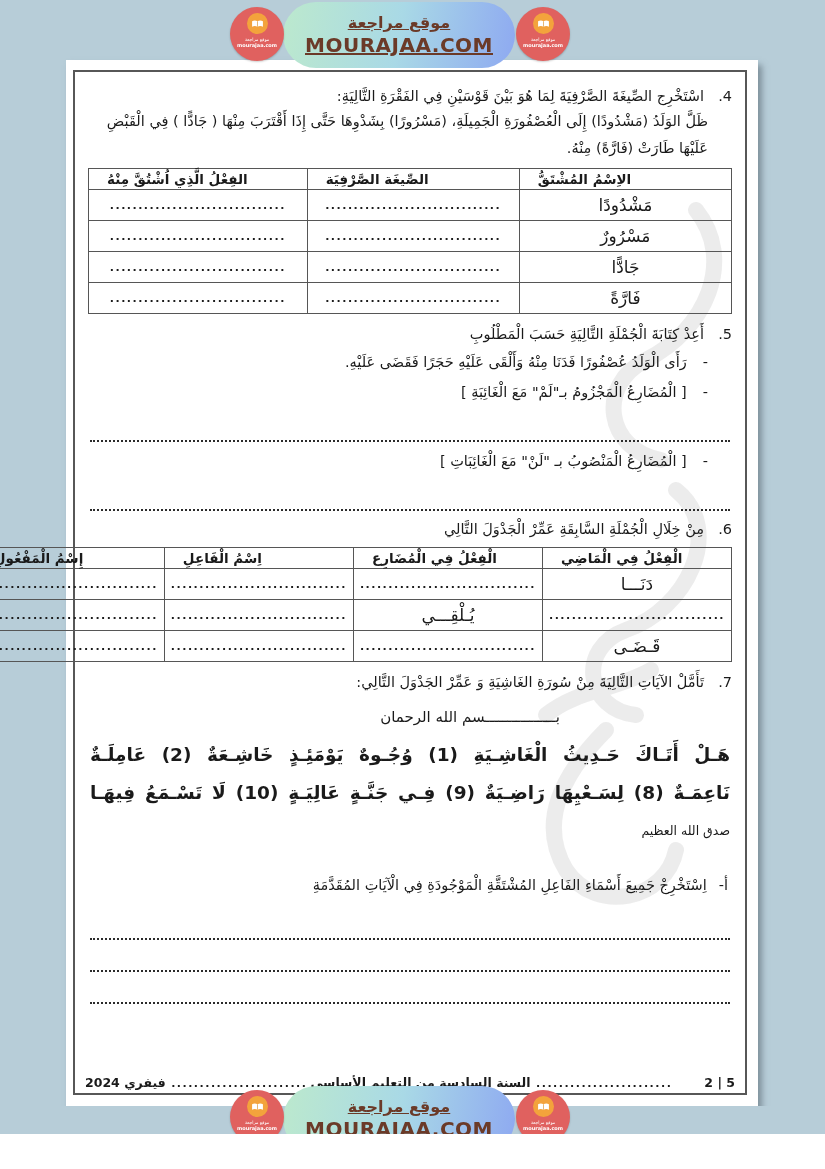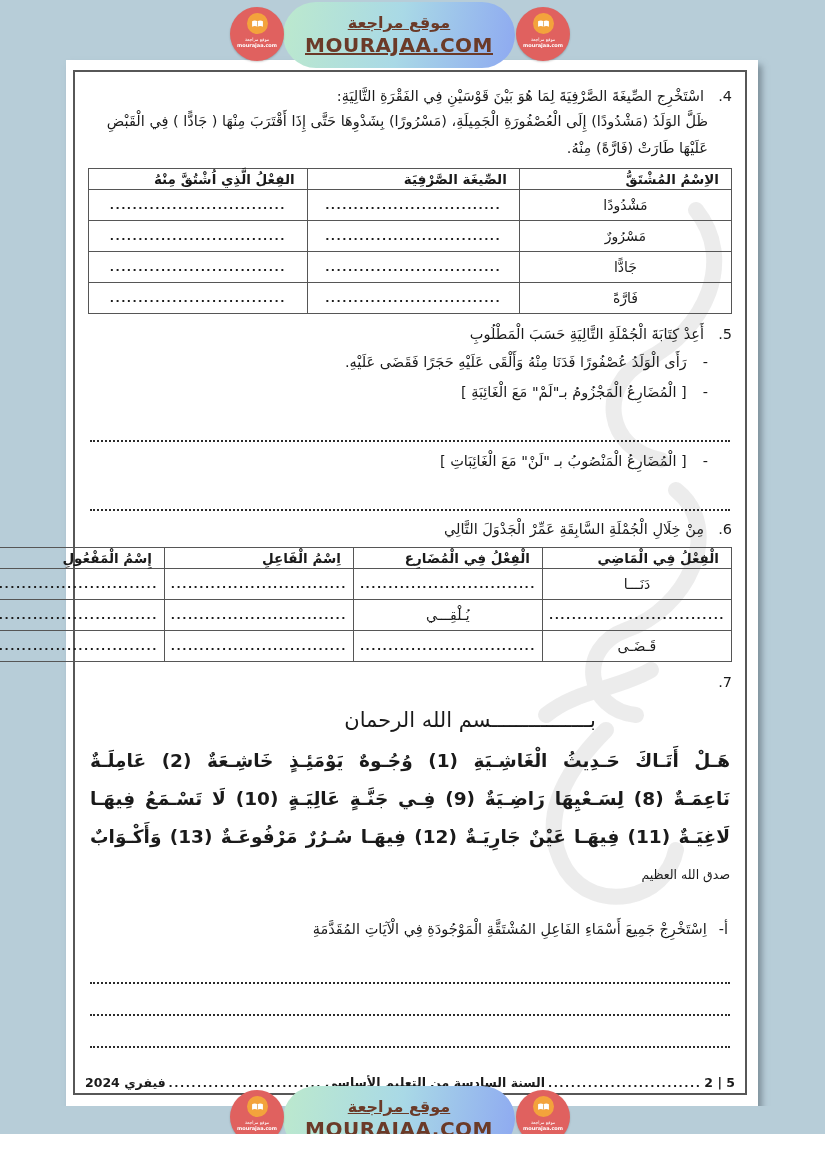--- a/index.html
+++ b/index.html
@@ -22,37 +22,37 @@
   .page{position:absolute;left:66px;top:60px;width:692px;height:1048px;background:#ffffff;
         box-shadow:4px 5px 6px rgba(80,95,105,.55);z-index:2;}
   .frame{position:absolute;left:7px;top:10px;right:11px;bottom:13px;border:2px solid #575757;
          padding:8px 13px 4px 13px;z-index:2;}
   .watermark{position:absolute;left:380px;top:110px;z-index:1;opacity:.14;pointer-events:none;}
   
   .qrow{display:flex;gap:10px;font-size:14.5px;line-height:24px;margin-top:4px;}
   .qnum{min-width:18px;}
   .para{padding-right:2px;font-size:14.5px;line-height:27px;}
   table{width:100%;border-collapse:collapse;margin-top:6px;}
-  th{border:1px solid #565656;font-weight:bold;font-size:13.5px;padding:2px 12px;text-align:right;}
-  td{border:1px solid #565656;height:28px;text-align:center;font-size:14px;padding:1px 6px;}
+  th{border:1px solid #565656;font-weight:bold;font-size:13.5px;padding:2px 18px;text-align:left;}
+  td{border:1px solid #565656;height:28px;text-align:center;font-size:17px;padding:1px 6px;}
   td.dots, span.dots{font-size:11px;font-weight:bold;letter-spacing:1.5px;color:#1c1c1c;white-space:nowrap;overflow:hidden;}
   .bullet{display:flex;gap:16px;padding-right:24px;font-size:14.5px;line-height:27px;margin-top:3px;}
   .dotline{border-bottom:2.5px dotted #2b2b2b;height:20px;margin:4px 2px 6px 2px;}
-  .bism{font-size:21px;margin:14px 0 4px 0;text-align:center;transform:translateX(60px);}
+  .bism{font-size:15px;margin:14px 0 4px 0;text-align:center;transform:translateX(60px);}
   .quran{margin-top:10px;font-weight:bold;font-size:18.5px;line-height:38px;padding:0 2px;}
   .quran .qline{text-align:justify;text-align-last:justify;}
   .quran .qlast{display:flex;gap:14px;align-items:baseline;}
   .quran .qlast .l6{flex:1;text-align:justify;text-align-last:justify;}
   .quran .qlast .close{font-size:12.5px;font-weight:normal;white-space:nowrap;}
   .suba{display:flex;gap:12px;font-size:14.5px;line-height:26px;margin-top:22px;padding-right:4px;}
   .ansline{border-bottom:2.5px dotted #2b2b2b;height:22px;margin:8px 2px 0 2px;}
   .pagefooter{position:absolute;left:10px;right:10px;bottom:3px;display:flex;align-items:baseline;
               gap:3px;font-size:12.5px;font-weight:bold;}
   .pagefooter .fdots{flex:1;}
-  .pgnum{white-space:nowrap;}
+  .pgnum{white-space:nowrap;margin-left:29px;}
 </style>
 </head>
 <body>
 
 <div class="canvas">
 
   <div class="pill" style="top:2px;">
     <span class="ar">موقع مراجعة</span>
     <span class="en">MOURAJAA.COM</span>
   </div>
@@ -175,28 +175,28 @@
           <td>قَـضَـى</td>
           <td class="dots">...............................</td>
           <td class="dots">...............................</td>
           <td class="dots">...............................</td>
         </tr>
       </tbody>
         </table>
 
       <div class="qrow" style="margin-top:8px;">
         <span class="qnum">7.</span>
+        <span>تَأَمَّلْ الآيَاتِ التَّالِيَةَ مِنْ سُورَةِ الغَاشِيَةِ وَ عَمِّرْ الجَدْوَلَ التَّالِي:</span>
       </div>
 
       <div class="bism">بــــــــــــــــسم الله الرحمان</div>
 
       <div class="quran">
         <div class="qline">هَـلْ أَتَـاكَ حَـدِيثُ الْغَاشِـيَةِ (1) وُجُـوهٌ يَوْمَئِـذٍ خَاشِـعَةٌ (2) عَامِلَـةٌ</div>
         <div class="qline">نَاعِمَـةٌ (8) لِسَـعْيِهَا رَاضِـيَةٌ (9) فِـي جَنَّـةٍ عَالِيَـةٍ (10) لَا تَسْـمَعُ فِيهَـا</div>
-        <div class="qline">لَاغِيَـةٌ (11) فِيهَـا عَيْنٌ جَارِيَـةٌ (12) فِيهَـا سُـرُرٌ مَرْفُوعَـةٌ (13) وَأَكْـوَابٌ</div>
         <div class="qlast">
           <span class="close">صدق الله العظيم</span>
         </div>
       </div>
 
       <div class="suba">
         <span>أ-</span>
         <span>اِسْتَخْرِجْ جَمِيعَ أَسْمَاءِ الفَاعِلِ المُشْتَقَّةِ الْمَوْجُودَةِ فِي الْآيَاتِ المُقَدَّمَةِ</span>
       </div>
 

